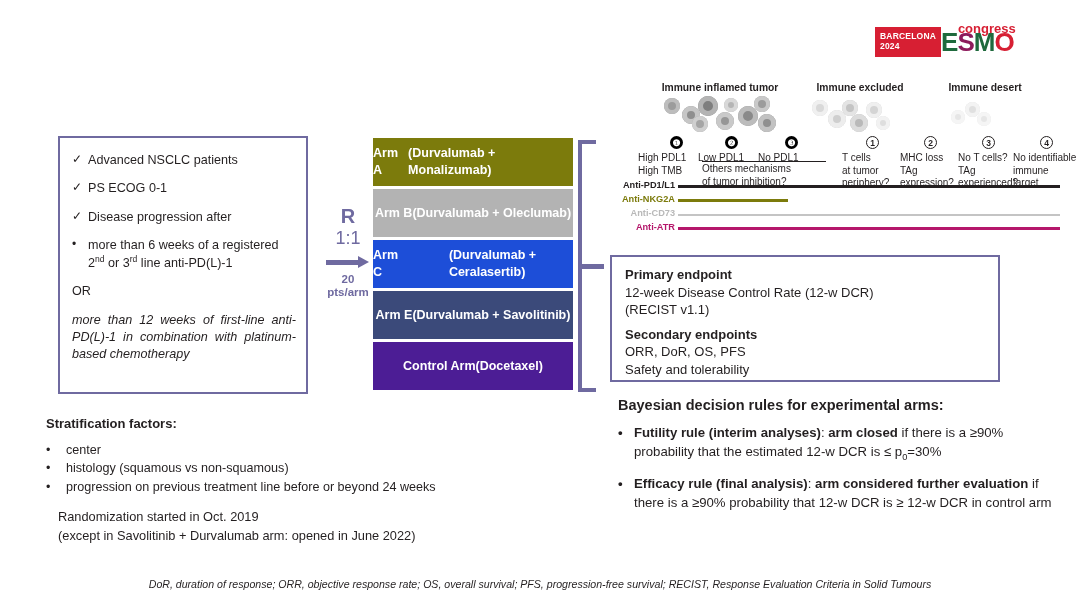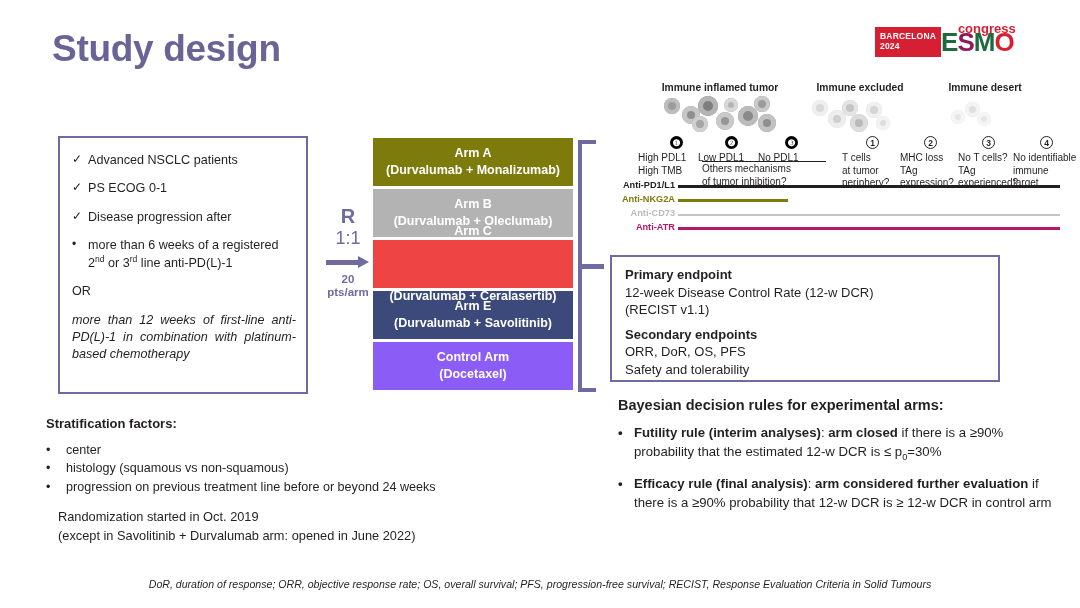--- a/index.html
+++ b/index.html
@@ -54,30 +54,30 @@
   #randomization .r-ratio{font-size:18px;font-weight:normal;line-height:1.2;margin-top:1px;}
   .r-arrow{margin-top:6px;position:relative;height:12px;}
   .r-arrow .shaft{position:absolute;left:4px;top:4px;width:34px;height:5px;background:#6f6aa0;}
   .r-arrow .head{position:absolute;left:36px;top:0px;width:0;height:0;border-top:6px solid transparent;border-bottom:6px solid transparent;border-left:11px solid #6f6aa0;}
   #randomization .r-n{font-size:11.5px;font-weight:bold;margin-top:5px;line-height:1.15;}
 
   
   #arms{position:absolute;left:373px;top:138px;width:200px;}
   .arm{
     height:48px;margin-bottom:3px;box-sizing:border-box;
-    display:flex;flex-direction:column;align-items:center;justify-content:center;
+    display:flex;flex-direction:row;align-items:center;justify-content:center;
     color:#ffffff;font-size:12.5px;font-weight:bold;line-height:1.35;
   }
   .arm .arm-title{}
   .arm .arm-sub{}
   .arm-a{background:#7c7b0c;}
   .arm-b{background:#b3b3b3;}
-  .arm-c{background:#ef4444;gap:48px;}
+  .arm-c{background:#1d4ed8;gap:48px;}
   .arm-e{background:#3b4a7a;}
-  .arm-ctrl{background:#8b5cf6;}
+  .arm-ctrl{background:#4c1d95;}
 
   
   #arm-bracket{position:absolute;left:578px;top:140px;width:22px;height:252px;}
   #arm-bracket .v{position:absolute;left:0;top:0;width:4px;height:252px;background:#6f6aa0;}
   #arm-bracket .t{position:absolute;left:0;top:0;width:18px;height:4px;background:#6f6aa0;}
   #arm-bracket .b{position:absolute;left:0;bottom:0;width:18px;height:4px;background:#6f6aa0;}
   #arm-bracket .stub{position:absolute;left:4px;top:124px;width:22px;height:5px;background:#6f6aa0;}
 
   
   #immune-diagram{position:absolute;left:630px;top:82px;width:430px;height:100px;}
@@ -141,21 +141,20 @@
   #footnote{
     position:absolute;left:0;top:578px;width:1080px;text-align:center;
     font-size:10.6px;font-style:italic;color:#231f20;
   }
 </style>
 </head>
 <body>
 
 <div class="slide">
 
-  <div id="page-title">Study design</div>
 
   <div id="esmo-logo">
     <div class="logo-barcelona">
       <div>BARCELONA</div>
       <div>2024</div>
     </div>
     <div class="logo-esmo">
       <span class="le">E</span>
       <span class="ls">S</span>
       <span class="lm">M</span>

